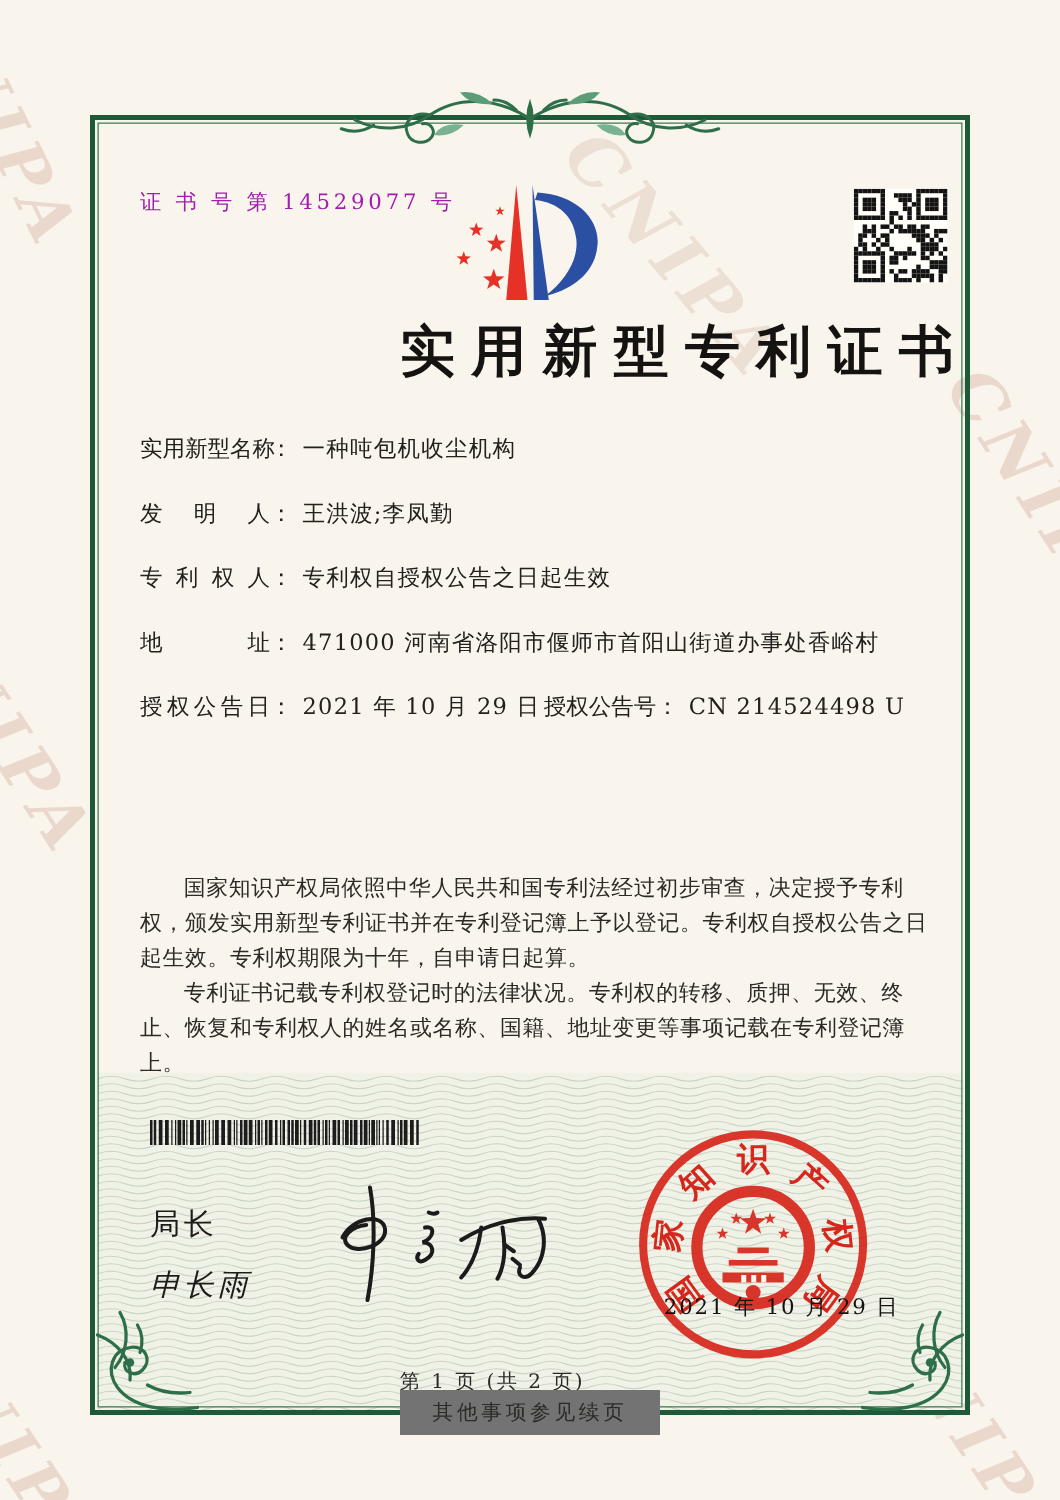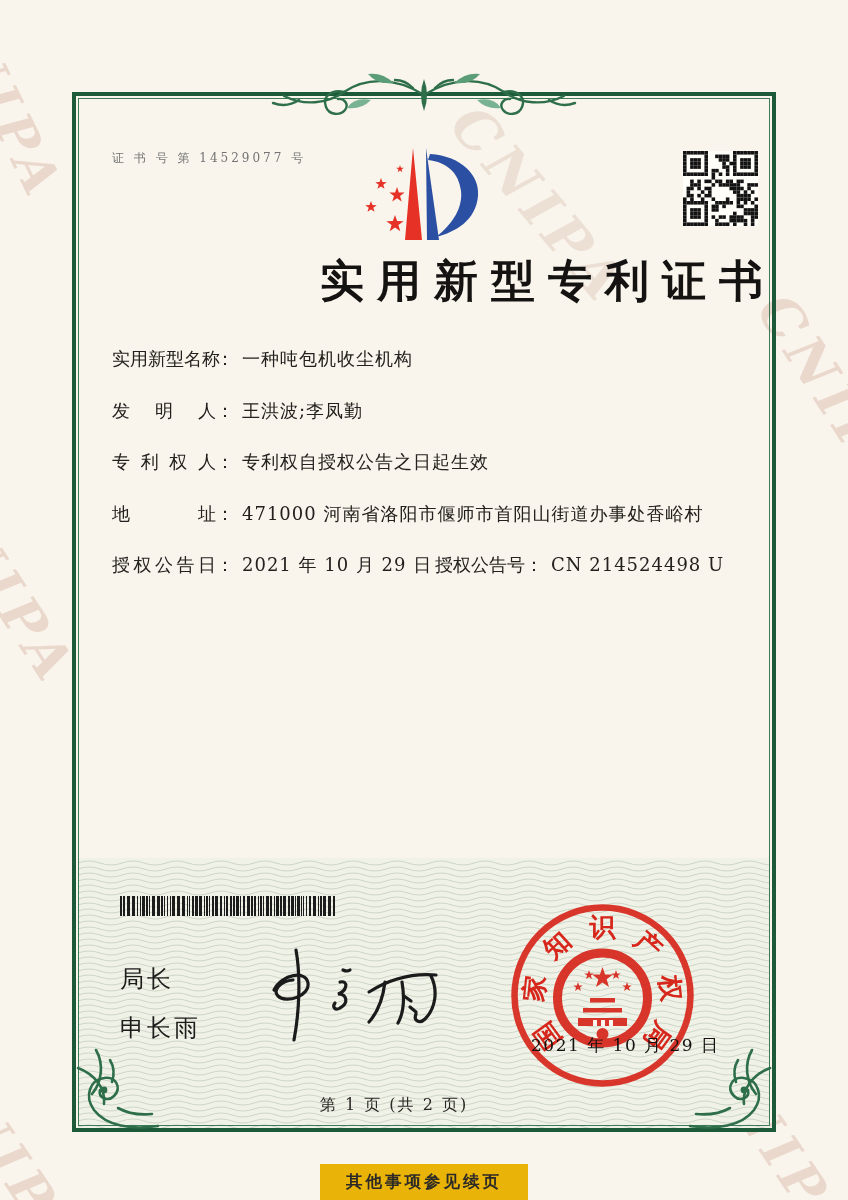--- a/index.html
+++ b/index.html
@@ -14,22 +14,22 @@
       letter-spacing:7px;white-space:nowrap;z-index:1;pointer-events:none;}
 
   
   #frame{position:absolute;left:72px;top:92px;width:704px;height:1040px;
          border:4px solid #1d5a39;z-index:2;box-sizing:border-box;}
   #frame .inner-line{position:absolute;left:2px;top:2px;right:2px;bottom:2px;
          border:1.5px solid #3d7a57;}
 
   #waves{position:absolute;left:78px;top:858px;z-index:1;}
 
-  #cert-no{position:absolute;left:112px;top:150px;font-size:12px;letter-spacing:3px;
-           color:#737373;z-index:3;}
+  #cert-no{position:absolute;left:112px;top:150px;font-size:17px;letter-spacing:3px;
+           color:#a21caf;z-index:3;}
 
   #logo{position:absolute;left:356px;top:144px;z-index:3;}
   #qr{position:absolute;left:683px;top:151px;z-index:3;background:#fffef9;}
 
   #title{position:absolute;left:72px;width:704px;top:252px;text-align:right;
          font-size:44px;font-weight:bold;letter-spacing:13px;color:#151311;z-index:3;}
 
   #fields{position:absolute;left:112px;top:347px;width:620px;z-index:3;font-size:18px;color:#23201d;}
   .frow{position:relative;height:51.5px;white-space:nowrap;}
   .flabel{display:inline-block;width:104px;text-align:justify;text-align-last:justify;vertical-align:top;}
@@ -38,34 +38,34 @@
   .fpair2{position:absolute;left:323px;top:0;}
 
   #paragraphs{position:absolute;left:112px;top:697px;width:638px;z-index:3;
               font-size:17.5px;line-height:28px;color:#2c2a27;}
   #paragraphs p{margin:0;text-indent:2em;letter-spacing:0.5px;}
 
   #barcode{position:absolute;left:120px;top:896px;z-index:3;}
 
   #director{position:absolute;left:120px;top:963px;z-index:3;font-size:24px;
             letter-spacing:3px;color:#1e1c1a;}
-  #director .line2{margin-top:17px;}
+  #director .line2{margin-top:17px;font-style:italic;}
 
   #signature{position:absolute;left:252px;top:938px;z-index:3;}
 
   #seal{position:absolute;left:505px;top:898px;z-index:3;}
   #seal-date{position:absolute;left:531px;top:1034px;z-index:4;font-size:17px;
              letter-spacing:1.5px;color:#14110f;}
 
   #page-info{position:absolute;left:72px;width:644px;top:1095px;text-align:center;
              font-size:16px;letter-spacing:2px;color:#2a2724;z-index:3;}
 
-  #continuation{position:absolute;left:50%;transform:translateX(-50%);top:1164px;
-                background:#eab308;padding:7px 26px;font-size:16.5px;letter-spacing:3px;
-                color:#2c2a27;z-index:3;font-weight:bold;}
+  #continuation{position:absolute;left:50%;transform:translateX(-50%);top:1112px;
+                background:#737373;padding:7px 26px;font-size:16.5px;letter-spacing:3px;
+                color:#2c2a27;z-index:3;}
 
   .green-orn{z-index:4;}
 </style>
 </head>
 <body>
 
 <div id="page">
 
   <span class="wm" style="left:-22px;top:-18px;font-size:52px;transform:rotate(64deg);transform-origin:0 0;">CNIPA</span>
   <span class="wm" style="left:488px;top:92px;font-size:56px;transform:rotate(50deg);transform-origin:0 0;color:rgba(205,170,150,0.28);z-index:2;">CNIPA</span>
@@ -420,20 +420,24 @@
       <span class="flabel">地址</span><span class="fcolon">：</span><span class="fvalue">471000 河南省洛阳市偃师市首阳山街道办事处香峪村</span>
     </div>
     <div class="frow">
       <span class="flabel">授权公告日</span><span class="fcolon">：</span><span class="fvalue">2021 年 10 月 29 日</span>
       <span class="fpair2">
         <span>授权公告号</span><span class="fcolon">：</span><span class="fvalue">CN 214524498 U</span>
       </span>
     </div>
   </div>
 
+  <div id="paragraphs">
+    <p>国家知识产权局依照中华人民共和国专利法经过初步审查，决定授予专利权，颁发实用新型专利证书并在专利登记簿上予以登记。专利权自授权公告之日起生效。专利权期限为十年，自申请日起算。</p>
+    <p>专利证书记载专利权登记时的法律状况。专利权的转移、质押、无效、终止、恢复和专利权人的姓名或名称、国籍、地址变更等事项记载在专利登记簿上。</p>
+  </div>
 
   <svg id="barcode" width="218" height="20">
       <rect x="0" y="0" width="2" height="20" fill="#1c1c1c"></rect>
       <rect x="3" y="0" width="2" height="20" fill="#1c1c1c"></rect>
       <rect x="7" y="0" width="3" height="20" fill="#1c1c1c"></rect>
       <rect x="12" y="0" width="3" height="20" fill="#1c1c1c"></rect>
       <rect x="17" y="0" width="1" height="20" fill="#1c1c1c"></rect>
       <rect x="20" y="0" width="1" height="20" fill="#1c1c1c"></rect>
       <rect x="22" y="0" width="3" height="20" fill="#1c1c1c"></rect>
       <rect x="26" y="0" width="2" height="20" fill="#1c1c1c"></rect>

